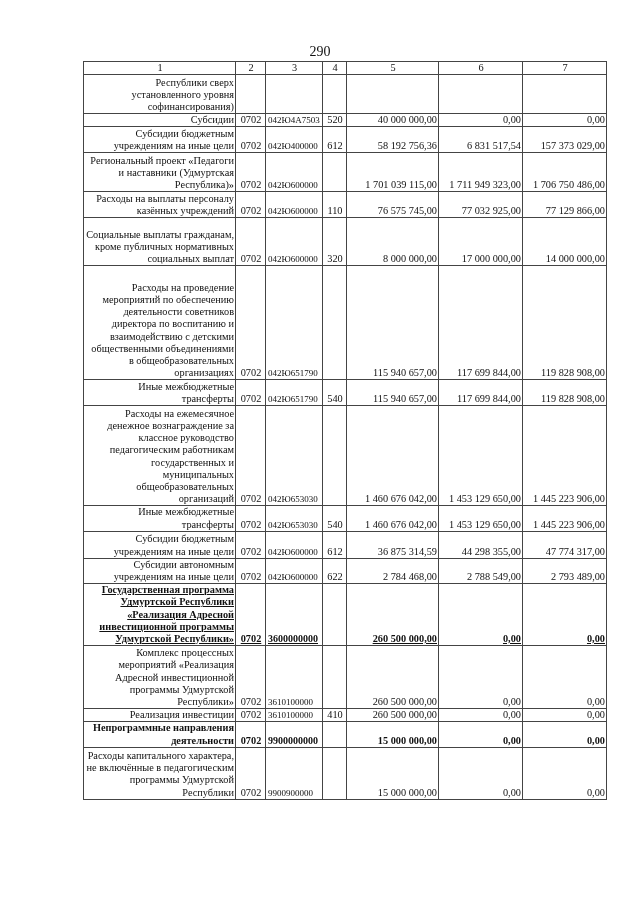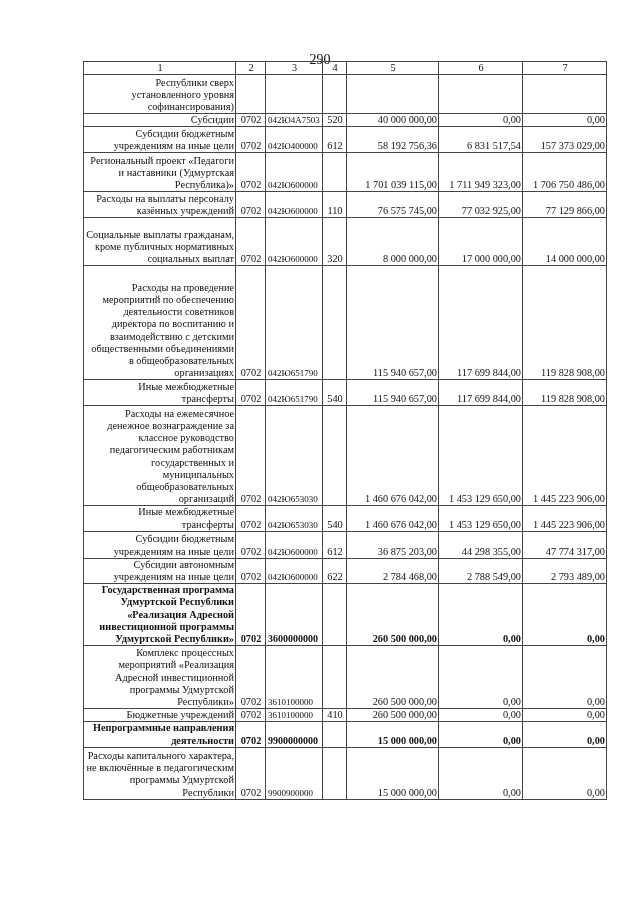--- a/index.html
+++ b/index.html
@@ -1,18 +1,18 @@
 <!DOCTYPE html>
 <html><head>
 <meta charset="utf-8">
 <style>
   html, body { margin:0; padding:0; background:#fff; }
   body { width:640px; height:905px; position:relative; overflow:hidden;
          font-family:"Liberation Serif", "DejaVu Serif", serif; color:#111; }
-  .page-num { position:absolute; top:52px; left:0; width:640px; text-align:center; font-size:14px; }
+  .page-num { position:absolute; top:44px; left:0; width:640px; text-align:center; font-size:14px; }
   table.budget { position:absolute; top:61px; left:83px; width:523px; border-collapse:collapse;
                  table-layout:fixed; font-size:10.3px; line-height:12.2px; }
   table.budget td { border:1px solid #444; padding:0 1px 0 2px; vertical-align:bottom; white-space:nowrap; overflow:hidden; }
   table.budget td.c1 { white-space:normal; text-align:right; }
   table.budget thead td { text-align:center; vertical-align:middle; height:12px; }
   td.c2, td.c4 { text-align:center;margin-left:48px; }
   td.c3 { font-size:9px; text-align:left; padding-left:2px;margin-left:32px; }
   td.num { text-align:right; }
   tr.bold td { font-weight:bold; }
   tr.bold td.c3 { font-size:10px; }
@@ -132,53 +132,53 @@
         <td class="c4">540</td>
         <td class="num">1 460 676 042,00</td>
         <td class="num">1 453 129 650,00</td>
         <td class="num">1 445 223 906,00</td>
       </tr>
       <tr style="height: 27px;">
         <td class="c1">Субсидии бюджетным учреждениям на иные цели</td>
         <td class="c2">0702</td>
         <td class="c3">042Ю600000</td>
         <td class="c4">612</td>
-        <td class="num">36 875 203,00</td>
+        <td class="num">36 875 314,59</td>
         <td class="num">44 298 355,00</td>
         <td class="num">47 774 317,00</td>
       </tr>
       <tr style="height: 14px;">
         <td class="c1">Субсидии автономным учреждениям на иные цели</td>
         <td class="c2">0702</td>
         <td class="c3">042Ю600000</td>
         <td class="c4">622</td>
         <td class="num">2 784 468,00</td>
         <td class="num">2 788 549,00</td>
         <td class="num">2 793 489,00</td>
       </tr>
-      <tr class="bold" style="height: 62px;">
+      <tr class="bold" style="height: 62px; text-decoration: underline;">
         <td class="c1">Государственная программа Удмуртской Республики «Реализация Адресной инвестиционной программы Удмуртской Республики»</td>
         <td class="c2">0702</td>
         <td class="c3">3600000000</td>
         <td class="c4"></td>
         <td class="num">260 500 000,00</td>
         <td class="num">0,00</td>
         <td class="num">0,00</td>
       </tr>
       <tr style="height: 63px;">
         <td class="c1">Комплекс процессных мероприятий «Реализация Адресной инвестиционной программы Удмуртской Республики»</td>
         <td class="c2">0702</td>
         <td class="c3">3610100000</td>
         <td class="c4"></td>
         <td class="num">260 500 000,00</td>
         <td class="num">0,00</td>
         <td class="num">0,00</td>
       </tr>
       <tr style="height: 12px;">
-        <td class="c1">Бюджетные учреждений</td>
+        <td class="c1">Реализация инвестиции</td>
         <td class="c2">0702</td>
         <td class="c3">3610100000</td>
         <td class="c4">410</td>
         <td class="num">260 500 000,00</td>
         <td class="num">0,00</td>
         <td class="num">0,00</td>
       </tr>
       <tr class="bold" style="height: 24px;">
         <td class="c1">Непрограммные направления деятельности</td>
         <td class="c2">0702</td>

